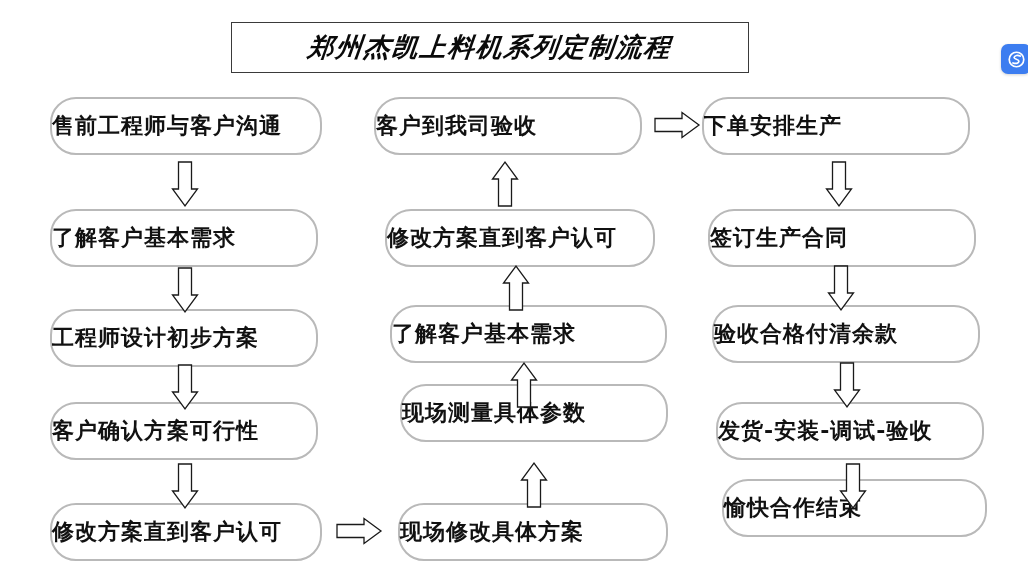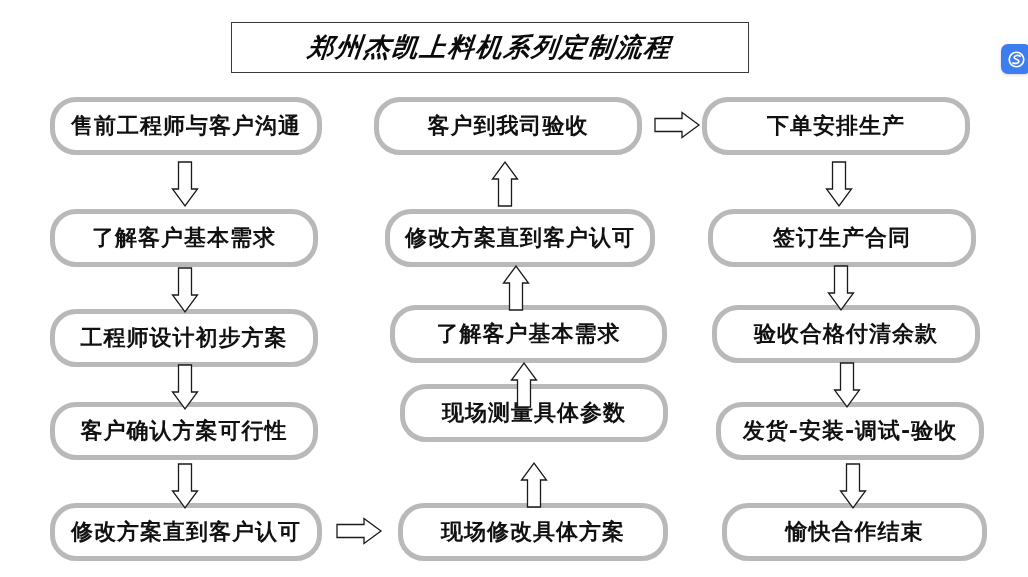--- a/index.html
+++ b/index.html
@@ -44,26 +44,25 @@
     color: #0a0a0a;
     letter-spacing: 2px;
     white-space: nowrap;
     transform: skewX(-6deg);
   }
 
   
   .node {
     position: absolute;
     box-sizing: border-box;
-    border: 5px solid #6d28d9;
+    border: 2px solid #6d28d9;
     border-radius: 26px;
     background: #ffffff;
     display: flex;
     align-items: center;
-    justify-content: center;
   }
   .node-label {
     font-family: "DejaVu Serif", "Liberation Serif", serif;
     font-size: 22px;
     font-weight: bold;
     color: #111111;
     white-space: nowrap;
     letter-spacing: 1px;
   }
   .node.h-std   { height: 58px; }
@@ -135,21 +134,21 @@
       </div>
       <div class="node h-std" style="left: 708px; top: 209px; width: 268px; border-color: rgb(185, 185, 185);">
         <span class="node-label">签订生产合同</span>
       </div>
       <div class="node h-std" style="left: 712px; top: 305px; width: 268px; border-color: rgb(185, 185, 185);">
         <span class="node-label">验收合格付清余款</span>
       </div>
       <div class="node h-std" style="left: 716px; top: 402px; width: 268px; border-color: rgb(185, 185, 185);">
         <span class="node-label">发货-安装-调试-验收</span>
       </div>
-      <div class="node h-std" style="left: 722px; top: 503px; width: 265px; border-color: rgb(185, 185, 185);">
+      <div class="node h-std" style="left: 722px; top: 479px; width: 265px; border-color: rgb(185, 185, 185);">
         <span class="node-label">愉快合作结束</span>
       </div>
     </div>
   <div id="arrows-layer">
       <div class="arrow" style="left: 172px; top: 162px;">
         <svg width="26" height="44" viewBox="0 0 26 44">
           <polygon points="6.5,0.0 19.5,0.0 19.5,27.0 25.5,27.0 13.0,44.0 0.5,27.0 6.5,27.0" fill="#ffffff" stroke="#1a1a1a" stroke-width="1.3" stroke-linejoin="miter"></polygon>
         </svg>
       </div>
       <div class="arrow" style="left: 172px; top: 268px;">

